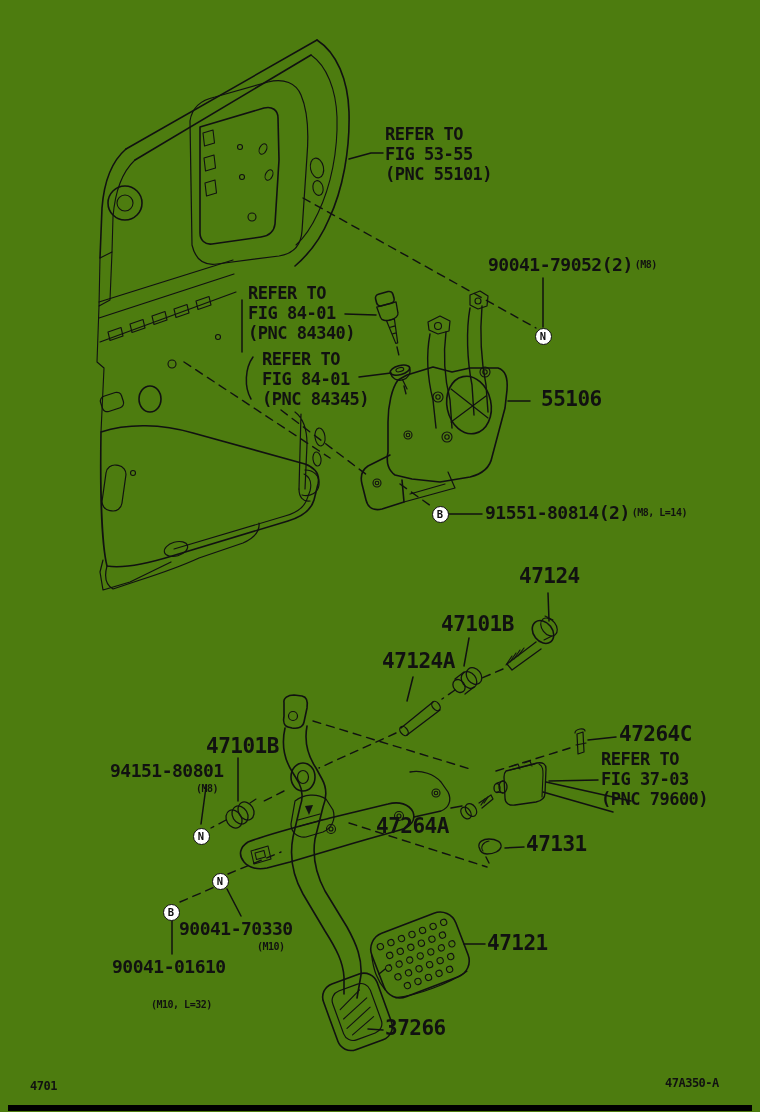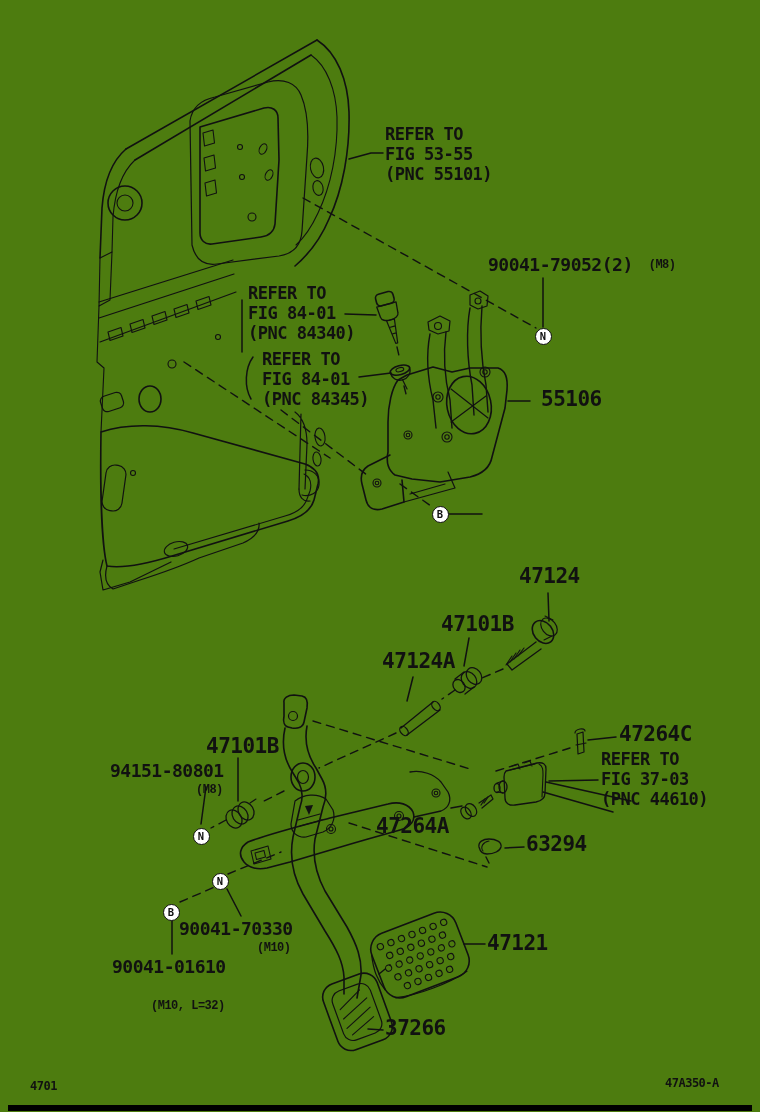--- a/index.html
+++ b/index.html
@@ -3,22 +3,22 @@
 <meta charset="utf-8">
 <style>
   html,body{margin:0;padding:0;background:#fff;}
   #stage{position:relative;width:760px;height:1112px;background:#4d7c0f;overflow:hidden;
          font-family:"DejaVu Sans Mono",monospace;color:#111;}
   #art{position:absolute;left:0;top:0;}
   .lbl{position:absolute;white-space:nowrap;font-weight:bold;color:#111;}
   .pn{font-size:21px;line-height:1;letter-spacing:-0.5px;}
   .pn-sm{font-size:18px;line-height:1;letter-spacing:-0.5px;}
   .ref{font-size:17px;line-height:20px;letter-spacing:-0.5px;}
-  .qual{font-size:12px;line-height:1;letter-spacing:-0.5px;font-weight:bold;font-family:Liberation Mono, monospace;}
-  .row{display:flex;align-items:center;gap:16px;}
+  .qual{font-size:10px;line-height:1;letter-spacing:-0.5px;font-weight:bold;}
+  .row{display:flex;align-items:center;gap:2px;}
   .callout{position:absolute;width:17px;height:17px;border:1.7px solid #111;border-radius:50%;
            display:flex;align-items:center;justify-content:center;
            font-size:10.5px;font-weight:bold;background:#fff;box-sizing:border-box;}
   .footer-txt{position:absolute;font-size:12px;font-weight:600;letter-spacing:-0.5px;}
   #footer-bar{position:absolute;left:8px;right:8px;top:1105px;height:6px;background:#000;}
 </style>
 </head>
 <body>
 
 <div id="stage">
@@ -289,34 +289,38 @@
   </div>
 
   <div class="lbl ref" style="left:262px;top:349px;">
     <div>REFER TO</div>
     <div>FIG 84-01</div>
     <div>(PNC 84345)</div>
   </div>
 
   <div class="lbl pn" style="left:533px;top:389px;margin-left:8px;">55106</div>
 
+  <div class="lbl row" style="left:485px;top:504px;">
+    <span class="pn-sm">91551-80814(2)</span>
+    <span class="qual">(M8, L=14)</span>
+  </div>
 
   <div class="lbl pn" style="left:519px;top:566px;">47124</div>
   <div class="lbl pn" style="left:441px;top:614px;">47101B</div>
   <div class="lbl pn" style="left:382px;top:651px;">47124A</div>
   <div class="lbl pn" style="left:619px;top:724px;">47264C</div>
 
   <div class="lbl ref" style="left:601px;top:749px;">
     <div>REFER TO</div>
     <div>FIG 37-03</div>
-    <div>(PNC 44610)</div>
+    <div>(PNC 79600)</div>
   </div>
 
   <div class="lbl pn" style="left:376px;top:816px;">47264A</div>
-  <div class="lbl pn" style="left:526px;top:834px;">63294</div>
+  <div class="lbl pn" style="left:526px;top:834px;">47131</div>
   <div class="lbl pn" style="left:206px;top:736px;">47101B</div>
 
   <div class="lbl pn-sm" style="left:110px;top:762px;">94151-80801</div>
   <div class="lbl qual" style="left:196px;top:784px;">(M8)</div>
 
   <div class="lbl pn-sm" style="left:179px;top:920px;">90041-70330</div>
   <div class="lbl qual" style="left:257px;top:942px;">(M10)</div>
 
   <div class="lbl pn-sm" style="left:112px;top:958px;">90041-01610</div>
   <div class="lbl qual" style="left:151px;top:980px;margin-top:20px;">(M10, L=32)</div>

